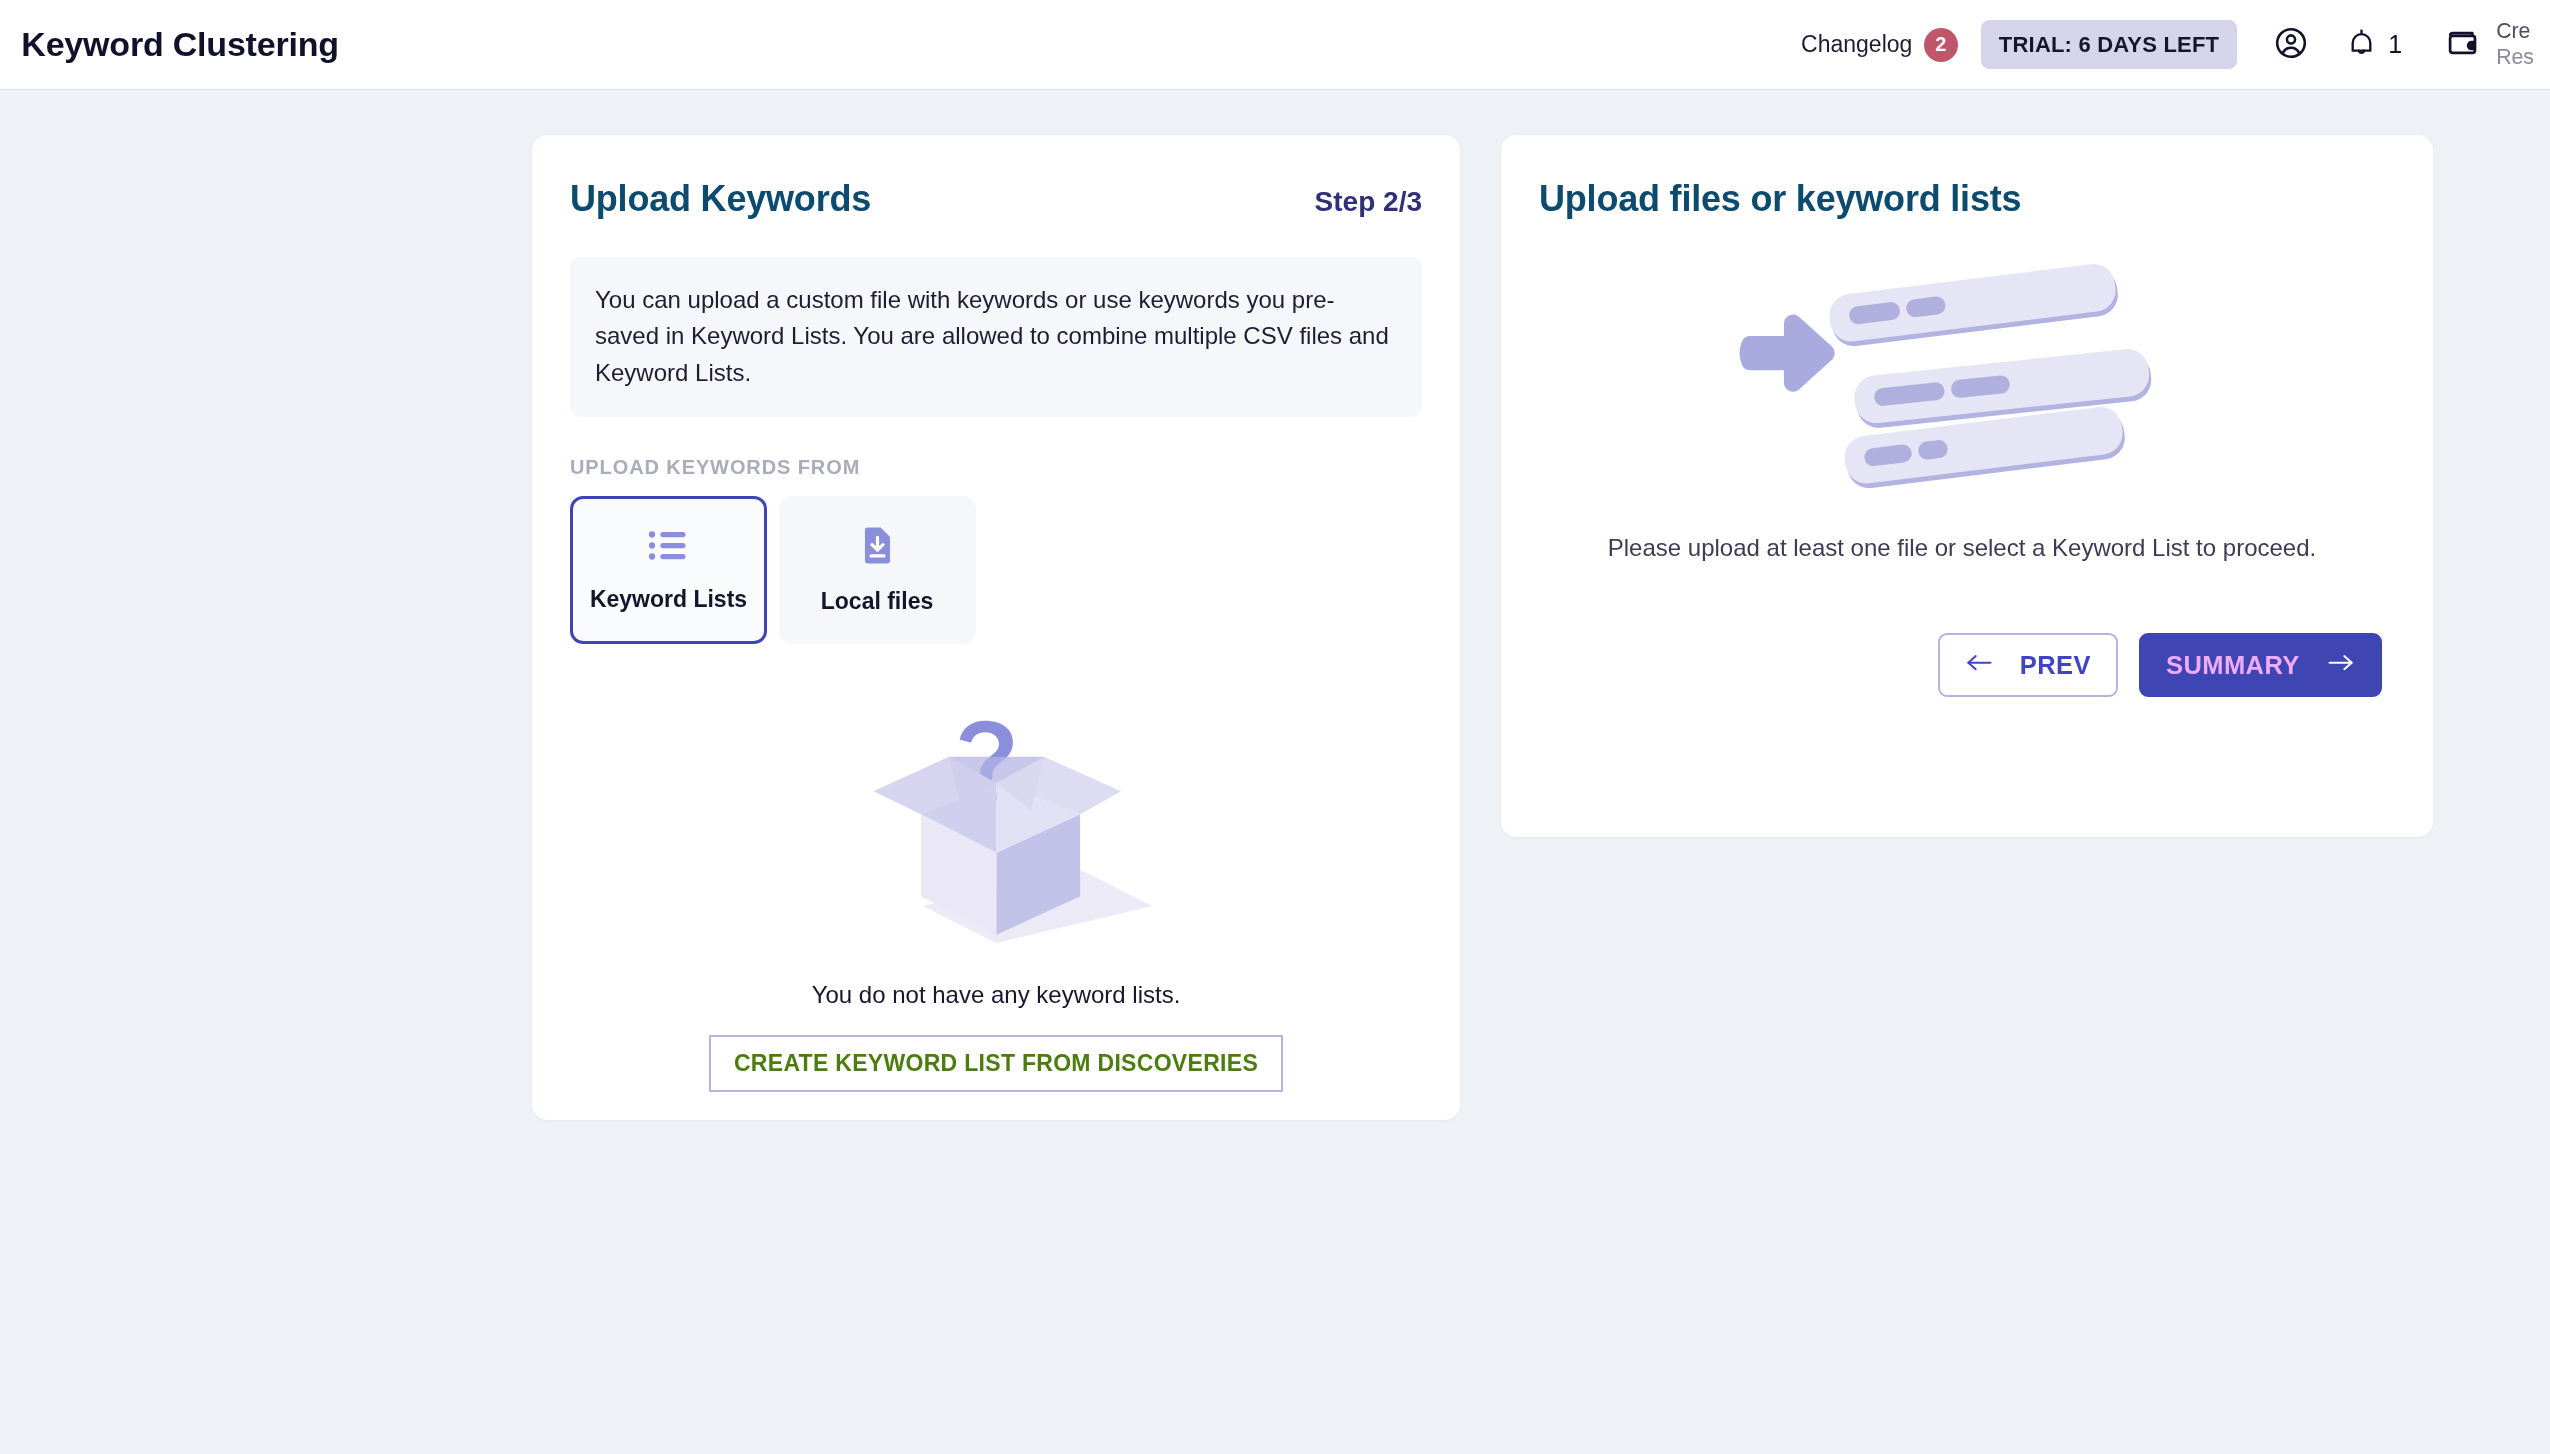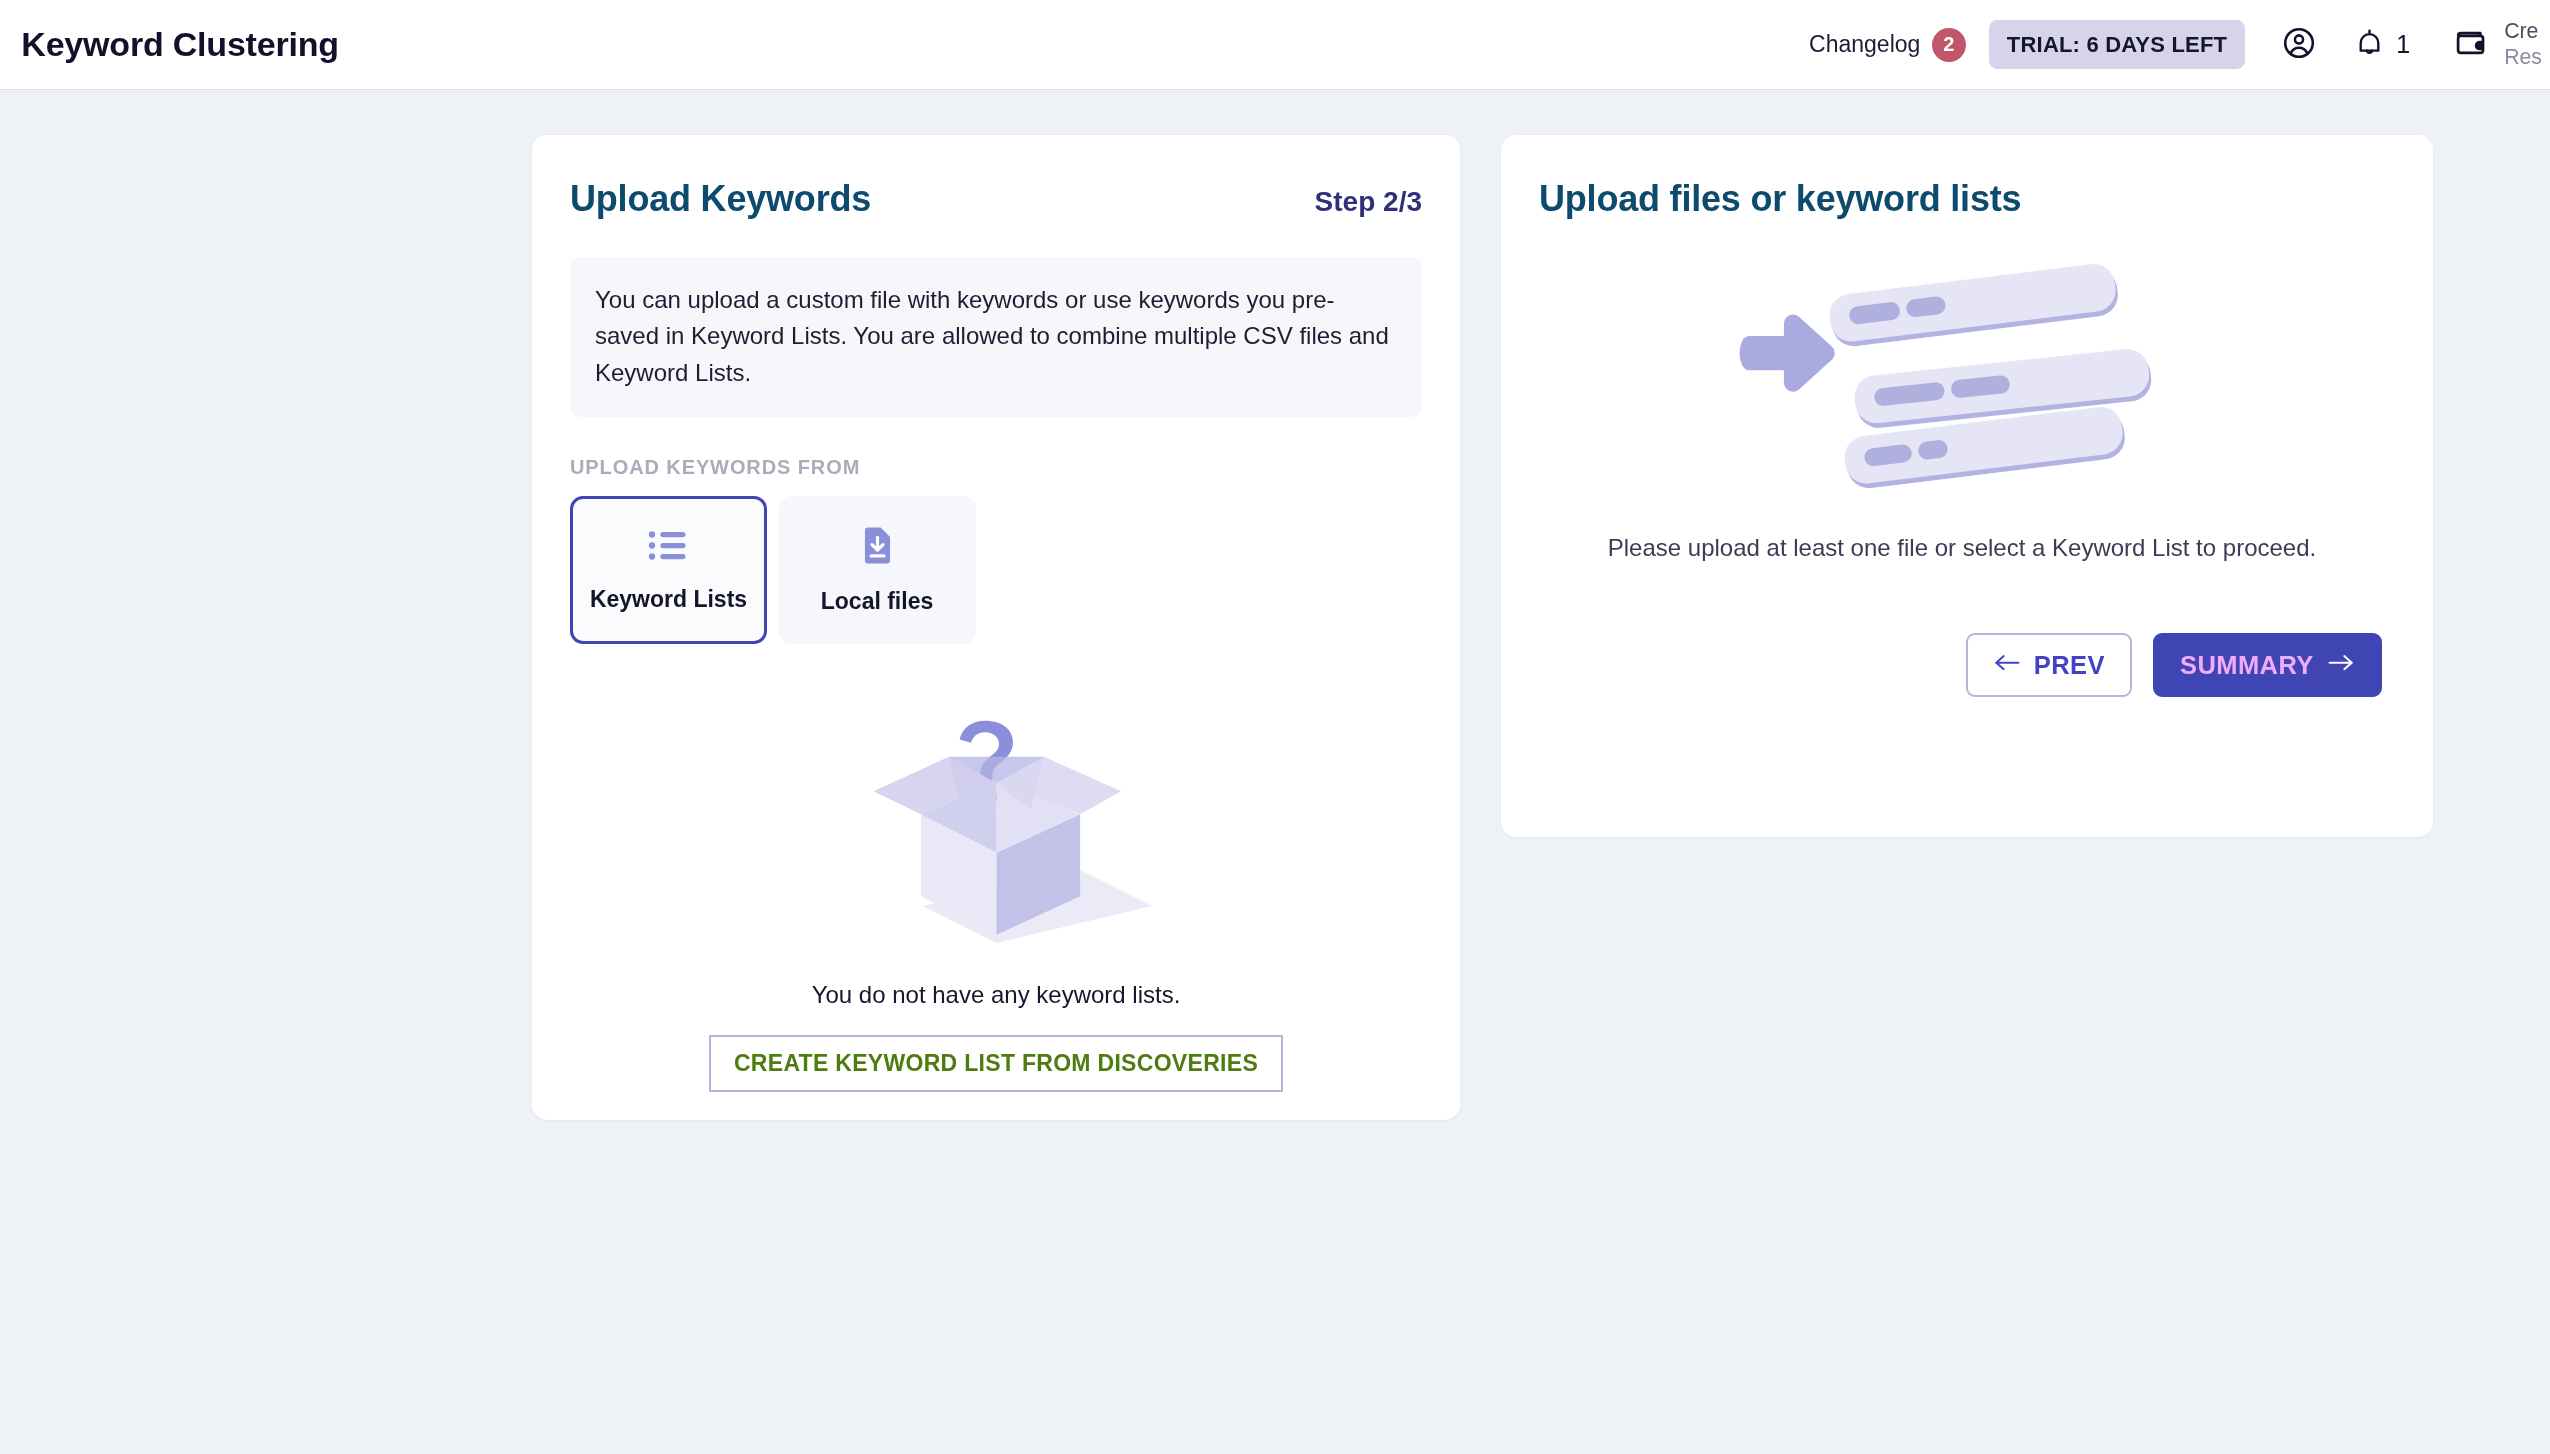--- a/index.html
+++ b/index.html
@@ -29,21 +29,21 @@
     font-weight: 700;
     color: #11112a;
     letter-spacing: -0.2px;
     white-space: nowrap;
   }
   .topbar-right {
     display: flex;
     align-items: center;
     gap: 0px;
     height: 100%;
-    padding-right: 8px;
+    padding-right: 16px;
   }
   .changelog-wrap {
     display: flex;
     align-items: center;
     gap: 11.5px;
     margin-right: 23px;
     cursor: pointer;
   }
   .changelog-label {
     font-size: 23px;
@@ -234,21 +234,21 @@
   .actions {
     margin-top: 71px;
     display: flex;
     justify-content: flex-end;
     gap: 21.3px;
     padding-right: 3.3px;
   }
   .btn {
     display: flex;
     align-items: center;
-    gap: 13px;
+    gap: 27px;
     font-family: "Liberation Sans", sans-serif;
     font-size: 25.5px;
     font-weight: 700;
     letter-spacing: 0.4px;
     border-radius: 9px;
     cursor: pointer;
     padding: 15.6px 25px;
   }
   .btn-prev {
     background: #ffffff;

